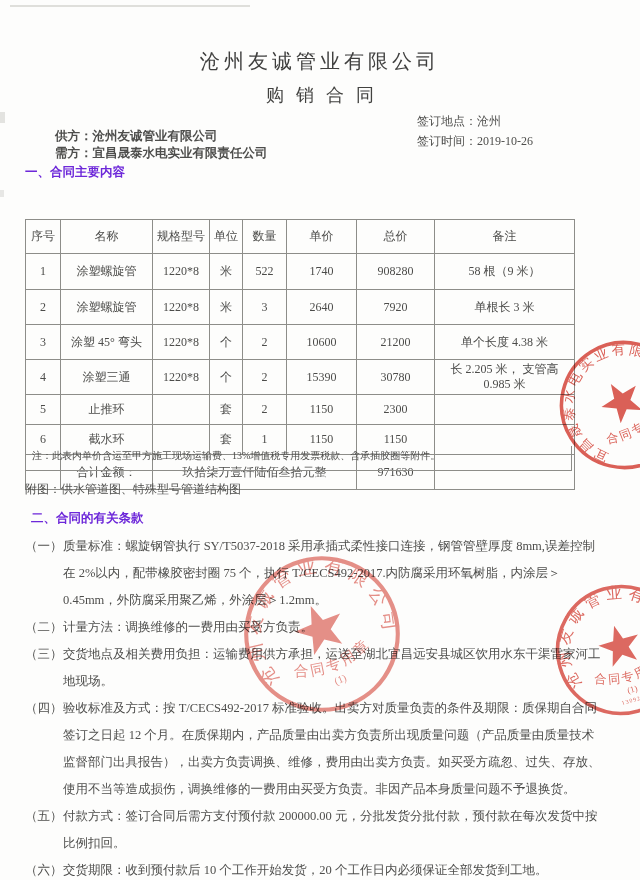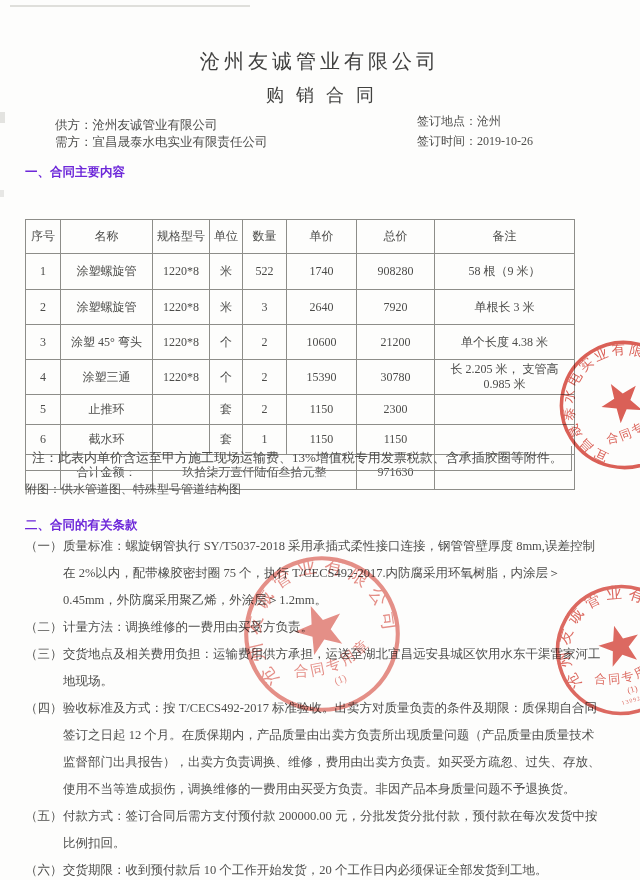--- a/index.html
+++ b/index.html
@@ -12,43 +12,43 @@
   }
   .sheet{position:absolute;inset:0;}
   .company-title{
     position:absolute;top:48px;left:0;width:100%;
     text-align:center;font-size:20px;letter-spacing:4px;color:#3f3f3e;font-weight:500;
   }
   .doc-title{
     position:absolute;top:83px;left:0;width:100%;
     text-align:center;font-size:18px;letter-spacing:12px;text-indent:12px;color:#424240;font-weight:500;
   }
-  .meta-left{position:absolute;left:55px;top:117px;font-size:12.5px;}
+  .meta-left{position:absolute;left:55px;top:128px;font-size:12.5px;font-weight:bold;}
   .meta-left .row2{}
   .meta-right{position:absolute;left:417px;top:111px;font-size:12px;line-height:20px;}
   .sec-heading{position:absolute;font-size:12.5px;font-weight:bold;color:#6d28d9;}
   #h1{left:25px;top:164px;}
-  #h2{left:25px;top:510px;margin-top:7px;}
+  #h2{left:31px;top:510px;}
   table.items{
     position:absolute;left:25px;top:183px;width:549px;
     border-collapse:collapse;table-layout:fixed;
     font-size:12px;color:#4c4c4a;margin-top:36px;
   }
   table.items td,table.items th{
     border:1px solid #8d8d89;
     text-align:center;vertical-align:middle;
     font-weight:normal;line-height:1.25;
     padding:0 2px;overflow:hidden;
   }
   tr.hh{height:34px;} tr.r35{height:35px;} tr.r36{height:36px;}
   tr.r30{height:30px;} tr.r29{height:35px;}
   .note-box{
     position:absolute;left:25px;top:446px;width:533px;height:18px;
     border:1px solid #8d8d89;border-top:none;
-    font-size:13px;padding:3px 6px;color:#4c4c4a;white-space:nowrap;
+    font-size:10px;padding:3px 6px;color:#4c4c4a;white-space:nowrap;
   }
   .attachment{position:absolute;left:25px;top:481px;font-size:12px;}
   .clauses{
     position:absolute;left:25px;top:533px;width:578px;
     font-size:12.5px;line-height:27px;color:#4e4e4c;
   }
   .clause{display:flex;align-items:flex-start;}
   .clause .lab{flex:0 0 38px;}
   .clause .txt{flex:1;}
   .stamp{position:absolute;mix-blend-mode:multiply;pointer-events:none;}

